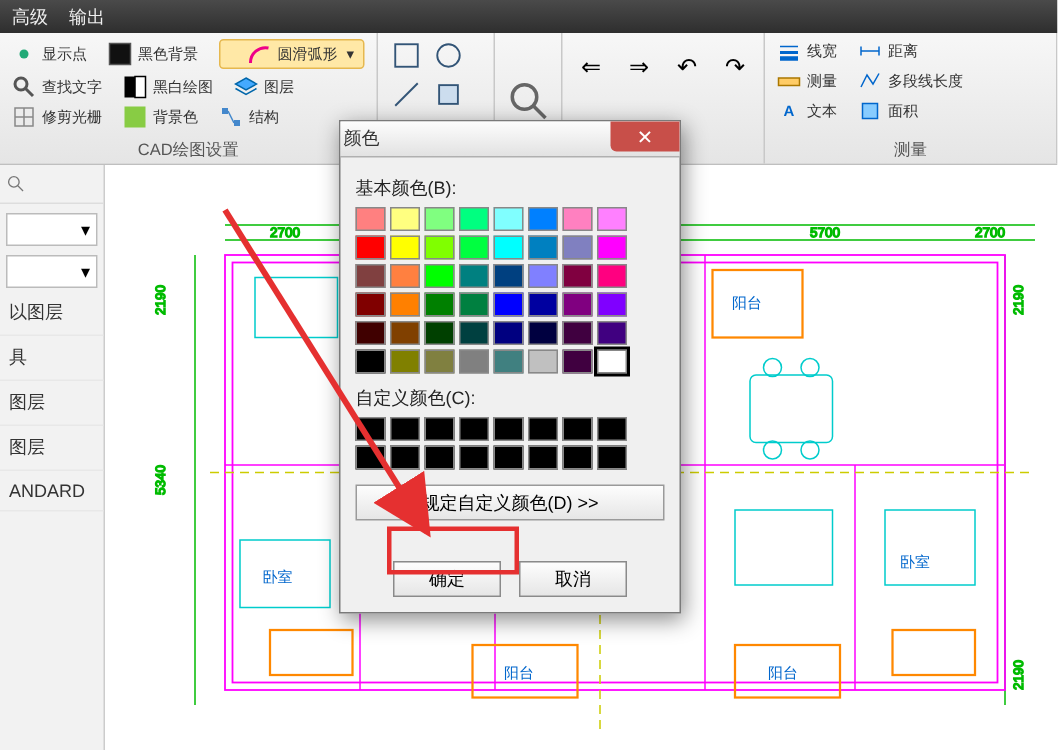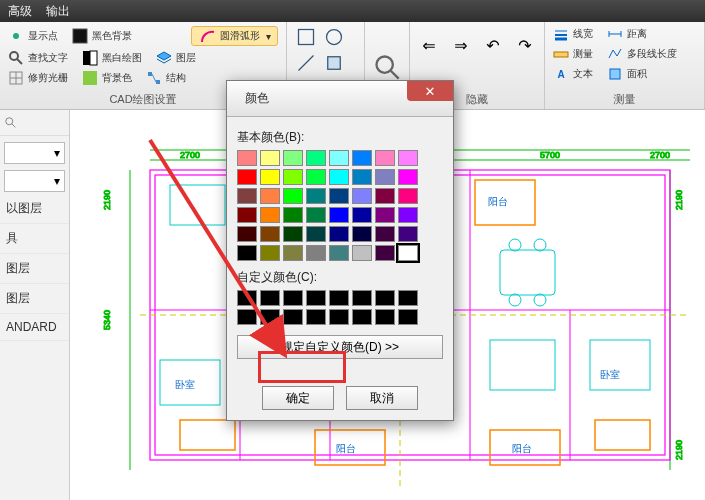--- a/index.html
+++ b/index.html
@@ -8,41 +8,41 @@
   
   .menubar { height: 22px; background: linear-gradient(#4a4a4a,#2e2e2e); display: flex; align-items: center; padding: 0 8px; gap: 14px; color: #eee; font-size: 12px; }
   .menubar span { cursor: default; }
 
   
   .ribbon { height: 88px; background: linear-gradient(#f7f7f7,#e5e5e5); border-bottom: 1px solid #bfbfbf; display: flex; }
   .ribbon-group { border-right: 1px solid #c8c8c8; padding: 4px 8px 2px 8px; display: flex; flex-direction: column; }
   .ribbon-rows { display: flex; flex-direction: column; gap: 4px; }
   .ribbon-row { display: flex; align-items: center; gap: 14px; }
   .rib-item { display: flex; align-items: center; gap: 4px; font-size: 10px; color: #333; white-space: nowrap; }
-  .rib-item.sel { background: #ffe8a6; border: 1px solid #e6b84f; border-radius: 3px; padding: 1px 6px 1px 8px; margin-left: 45px; }
+  .rib-item.sel { background: #ffe8a6; border: 1px solid #e6b84f; border-radius: 3px; padding: 1px 6px 1px 18px; }
   .rib-icon { width: 16px; height: 16px; display: inline-flex; align-items: center; justify-content: center; }
   .rib-title { text-align: center; font-size: 11px; color: #555; margin-top: auto; }
   .icon-row { display: flex; gap: 6px; }
   .icon-row .rib-icon { width: 22px; height: 22px; border: 1px solid transparent; }
 
   
   .leftpanel { position: absolute; left: 0; top: 110px; width: 70px; height: 390px; background: #f2f2f2; border-right: 1px solid #ccc; font-size: 12px; }
   .lp-search { height: 26px; display: flex; align-items: center; padding: 0 4px; border-bottom: 1px solid #ddd; gap: 4px; }
   .lp-search .mag { width: 14px; height: 14px; }
   .lp-list { padding: 2px 0; }
   .lp-item { padding: 6px 6px; color: #333; border-bottom: 1px solid #e8e8e8; }
   .lp-dd { height: 22px; background: #fff; border: 1px solid #bbb; margin: 6px 4px 0 4px; display: flex; align-items: center; justify-content: flex-end; padding: 0 4px; }
 
   
   .canvas { position: absolute; left: 70px; top: 110px; right: 0; bottom: 0; background: #fff; }
   .canvas svg { width: 100%; height: 100%; }
 
   
   .dialog { position: absolute; left: 226px; top: 80px; width: 228px; background: #f0f0f0; border: 1px solid #7a7a7a; box-shadow: 2px 4px 14px rgba(0,0,0,0.45); }
-  .dlg-title { height: 36px; background: linear-gradient(#fdfdfd,#e2e2e2); border-bottom: 1px solid #b0b0b0; display: flex; align-items: center; padding: 0 18px; font-size: 12px; color: #333; position: relative; }
+  .dlg-title { height: 24px; background: linear-gradient(#fdfdfd,#e2e2e2); border-bottom: 1px solid #b0b0b0; display: flex; align-items: center; padding: 0 2px; font-size: 12px; color: #333; position: relative; }
   .dlg-close { position: absolute; right: 0; top: 0; width: 46px; height: 20px; background: #c84f49; border-bottom-left-radius: 4px; display: flex; align-items: center; justify-content: center; color: #fff; font-size: 13px; }
   .dlg-body { padding: 8px 10px 10px 10px; font-size: 12px; color: #222; }
   .dlg-label { margin: 4px 0 4px 0; }
   .swatch-grid { display: grid; grid-template-columns: repeat(8, 20px); grid-auto-rows: 16px; gap: 3px; margin-bottom: 8px; }
   .sw { border: 1px solid #888; }
   .sw.sel { outline: 2px solid #000; outline-offset: 0; }
   .custom-row { display: grid; grid-template-columns: repeat(8, 20px); grid-auto-rows: 16px; gap: 3px; margin-bottom: 10px; }
   .custom-row .sw { background: #000; }
   .dlg-wide-btn { width: 100%; height: 24px; background: linear-gradient(#fdfdfd,#e6e6e6); border: 1px solid #9a9a9a; font-size: 12px; margin-bottom: 8px; cursor: pointer; }
   .dlg-btns { display: flex; justify-content: center; gap: 12px; }

